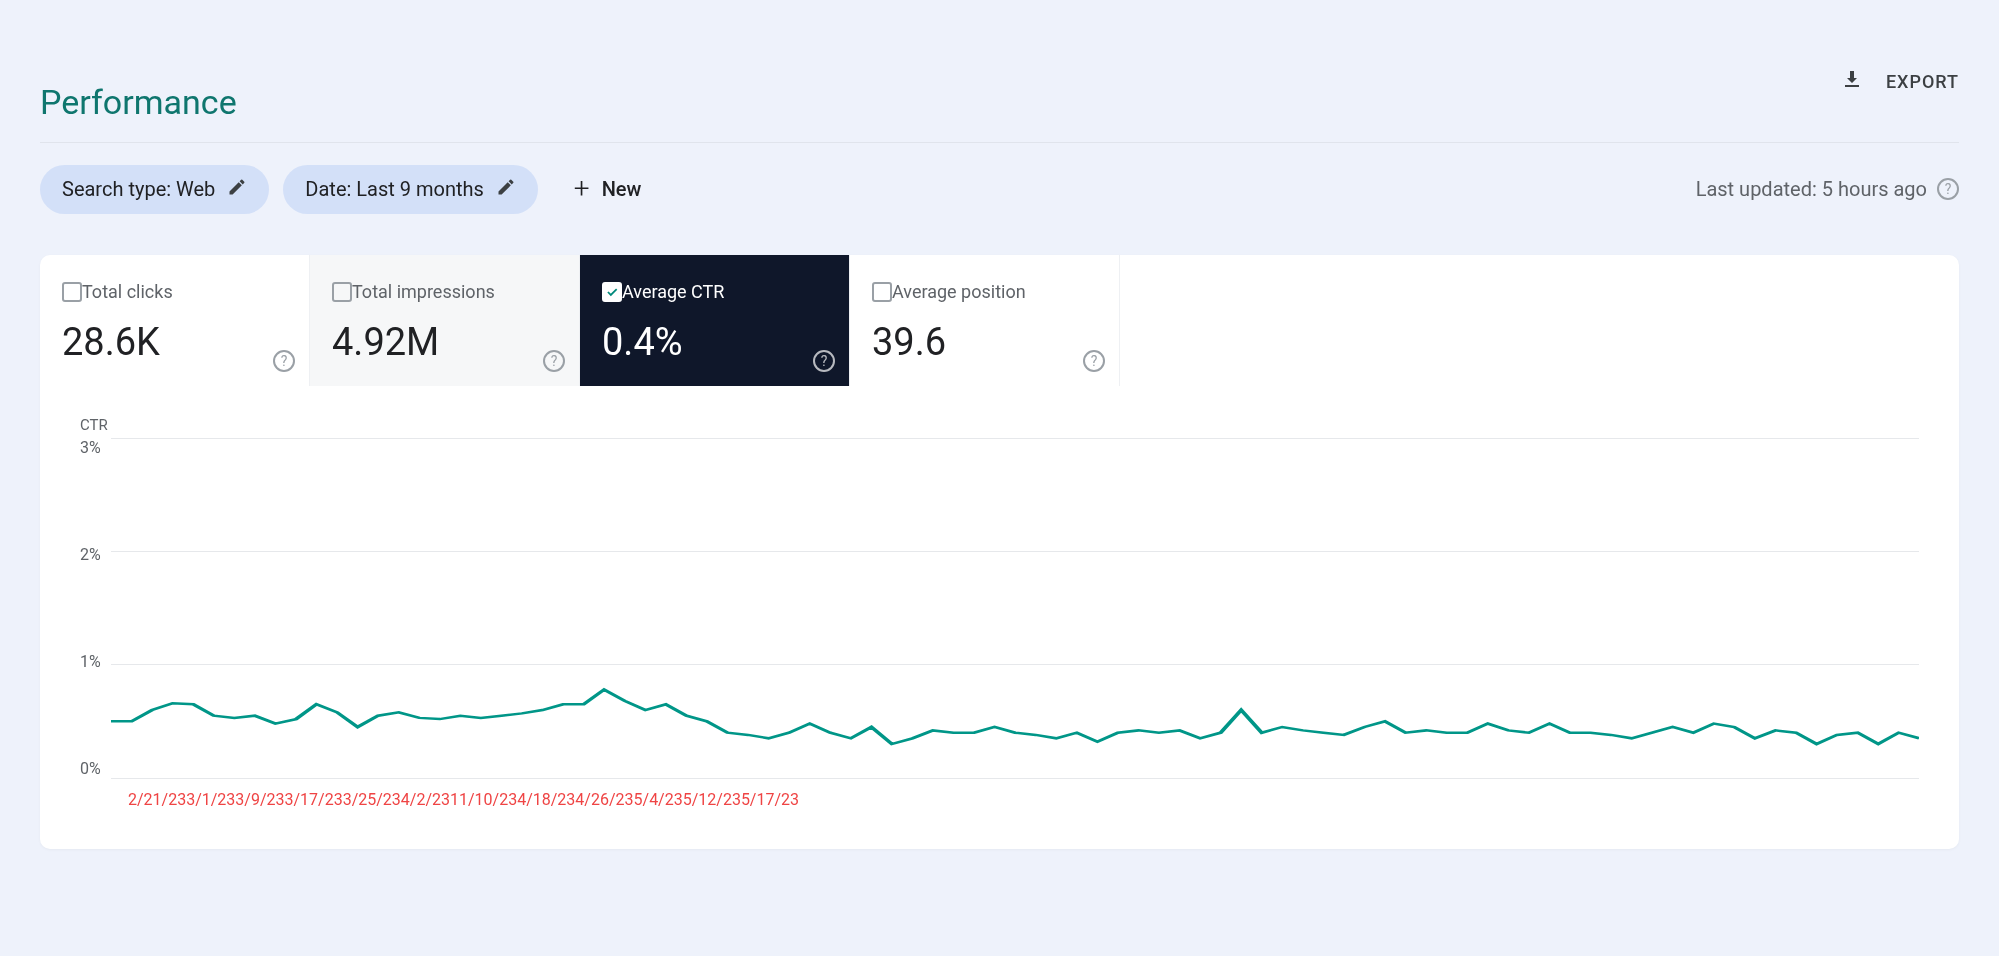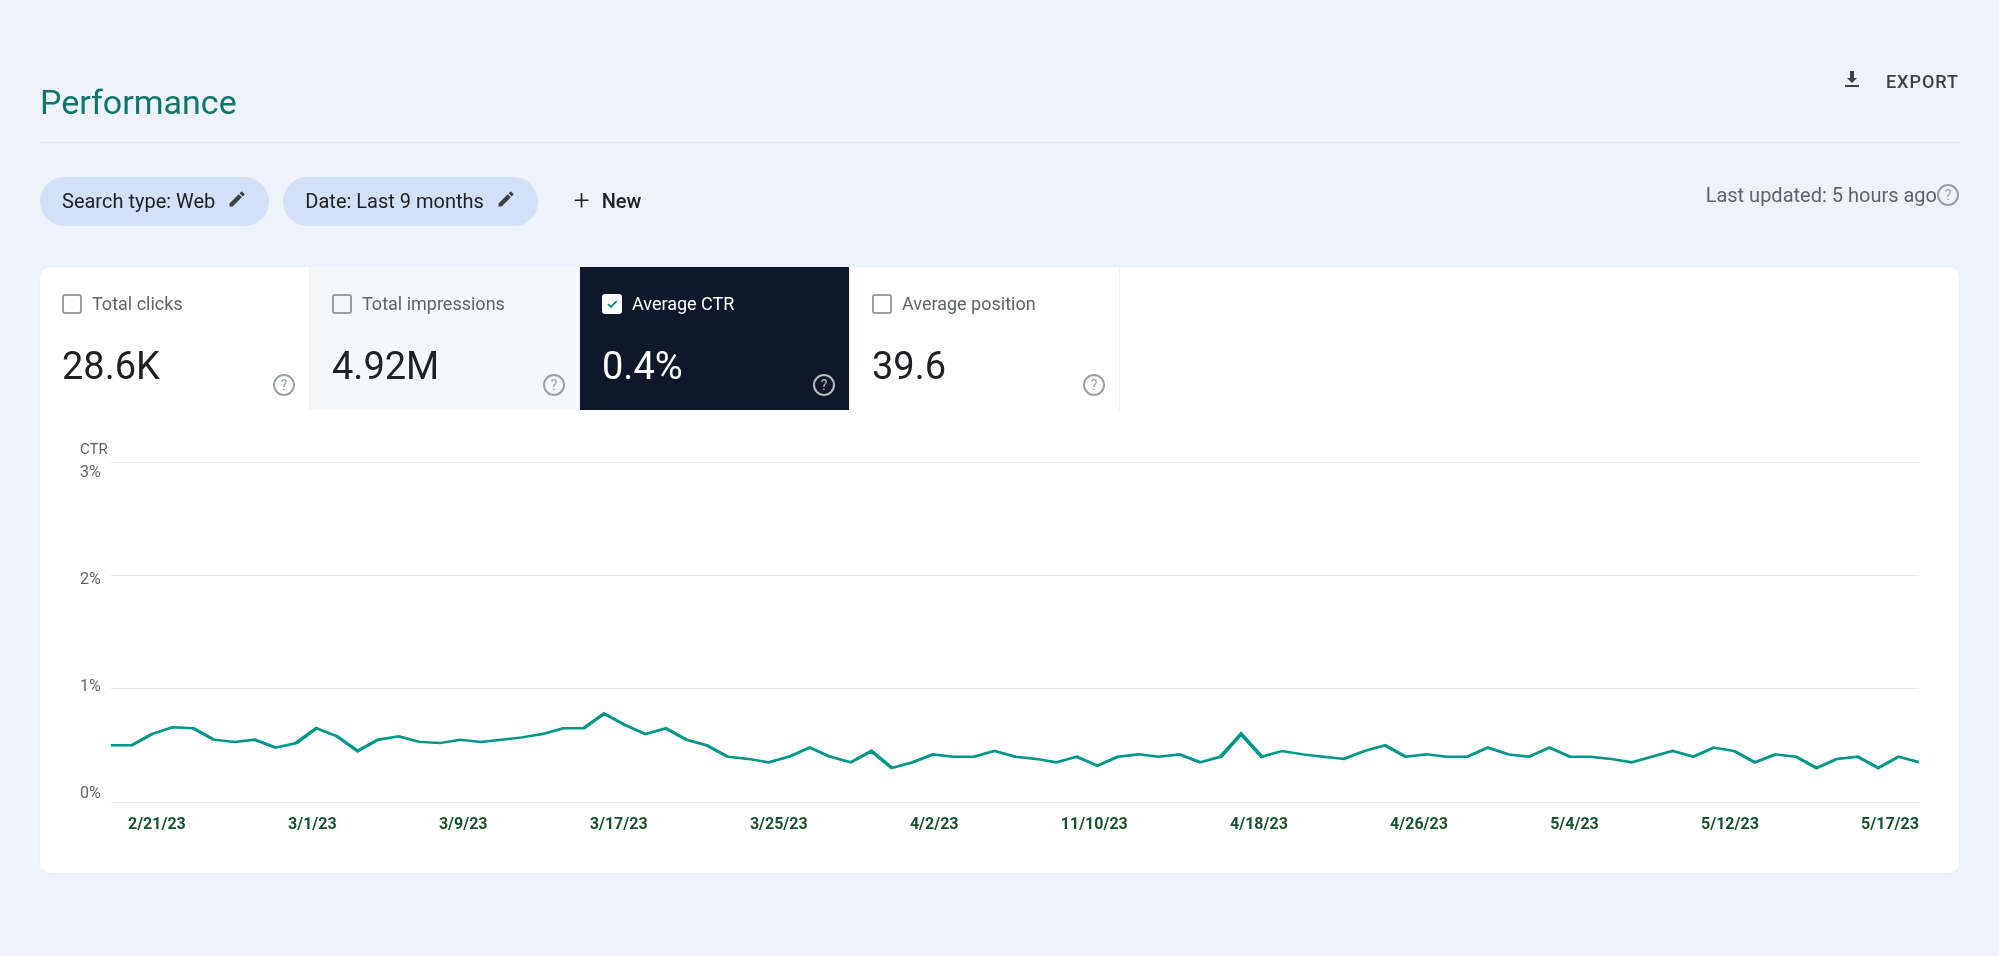--- a/index.html
+++ b/index.html
@@ -53,35 +53,35 @@
 .chip {
   display: flex;
   align-items: center;
   gap: 12px;
   background: #d3e0f8;
   color: #202124;
   font-size: 20px;
   padding: 12px 22px;
   border-radius: 28px;
   cursor: pointer;
-  margin-top: 12px;
 }
 .chip svg { width: 20px; height: 20px; }
 .chip.plain {
   background: transparent;
 }
 .chip.plain .plus {
   font-size: 28px;
   font-weight: 300;
   line-height: 1;
 }
 .chip.plain .lbl { font-weight: 500; }
 .last-updated {
   display: flex;
   align-items: center;
+  gap: 10px;
   color: #5f6368;
   font-size: 20px;
 }
 .help-ic {
   width: 22px;
   height: 22px;
   border: 2px solid #9aa0a6;
   border-radius: 50%;
   display: inline-flex;
   align-items: center;
@@ -106,22 +106,21 @@
   cursor: pointer;
 }
 .metric.dim { background: #f6f7f8; }
 .metric.active { background: #0f172a; color: #fff; }
 .metric.active .m-label { color: #fff; }
 .metric.active .checkbox { border-color: #fff; background: #fff; }
 .metric.active .checkbox svg { stroke: #00897b; }
 .m-top {
   display: flex;
   align-items: center;
-  gap: 10px;
-  margin-bottom: 30px;
+  margin-bottom: 18px;
 }
 .checkbox {
   width: 20px;
   height: 20px;
   border: 2px solid #9aa0a6;
   border-radius: 3px;
   display: flex;
   align-items: center;
   justify-content: center;
 }
@@ -163,26 +162,25 @@
 .grid-line {
   position: absolute;
   left: 0;
   right: 0;
   border-top: 1px solid #e6e8eb;
 }
 .plot svg { position: absolute; inset: 0; width: 100%; height: 100%; }
 .plot-line { fill: none; stroke: #009688; stroke-width: 2.5; }
 .x-axis {
   display: flex;
-  justify-content: space-between;
-  color: #14532d;
+  justify-content: flex-start;
+  color: #ef4444;
   font-size: 16px;
   margin-top: 12px;
   padding-left: 48px;
-  font-weight: bold;
 }
 </style>
 </head>
 <body>
 
 <div class="page">
 
   <div class="header">
     <div class="title">Performance</div>
     <div class="export-btn">

